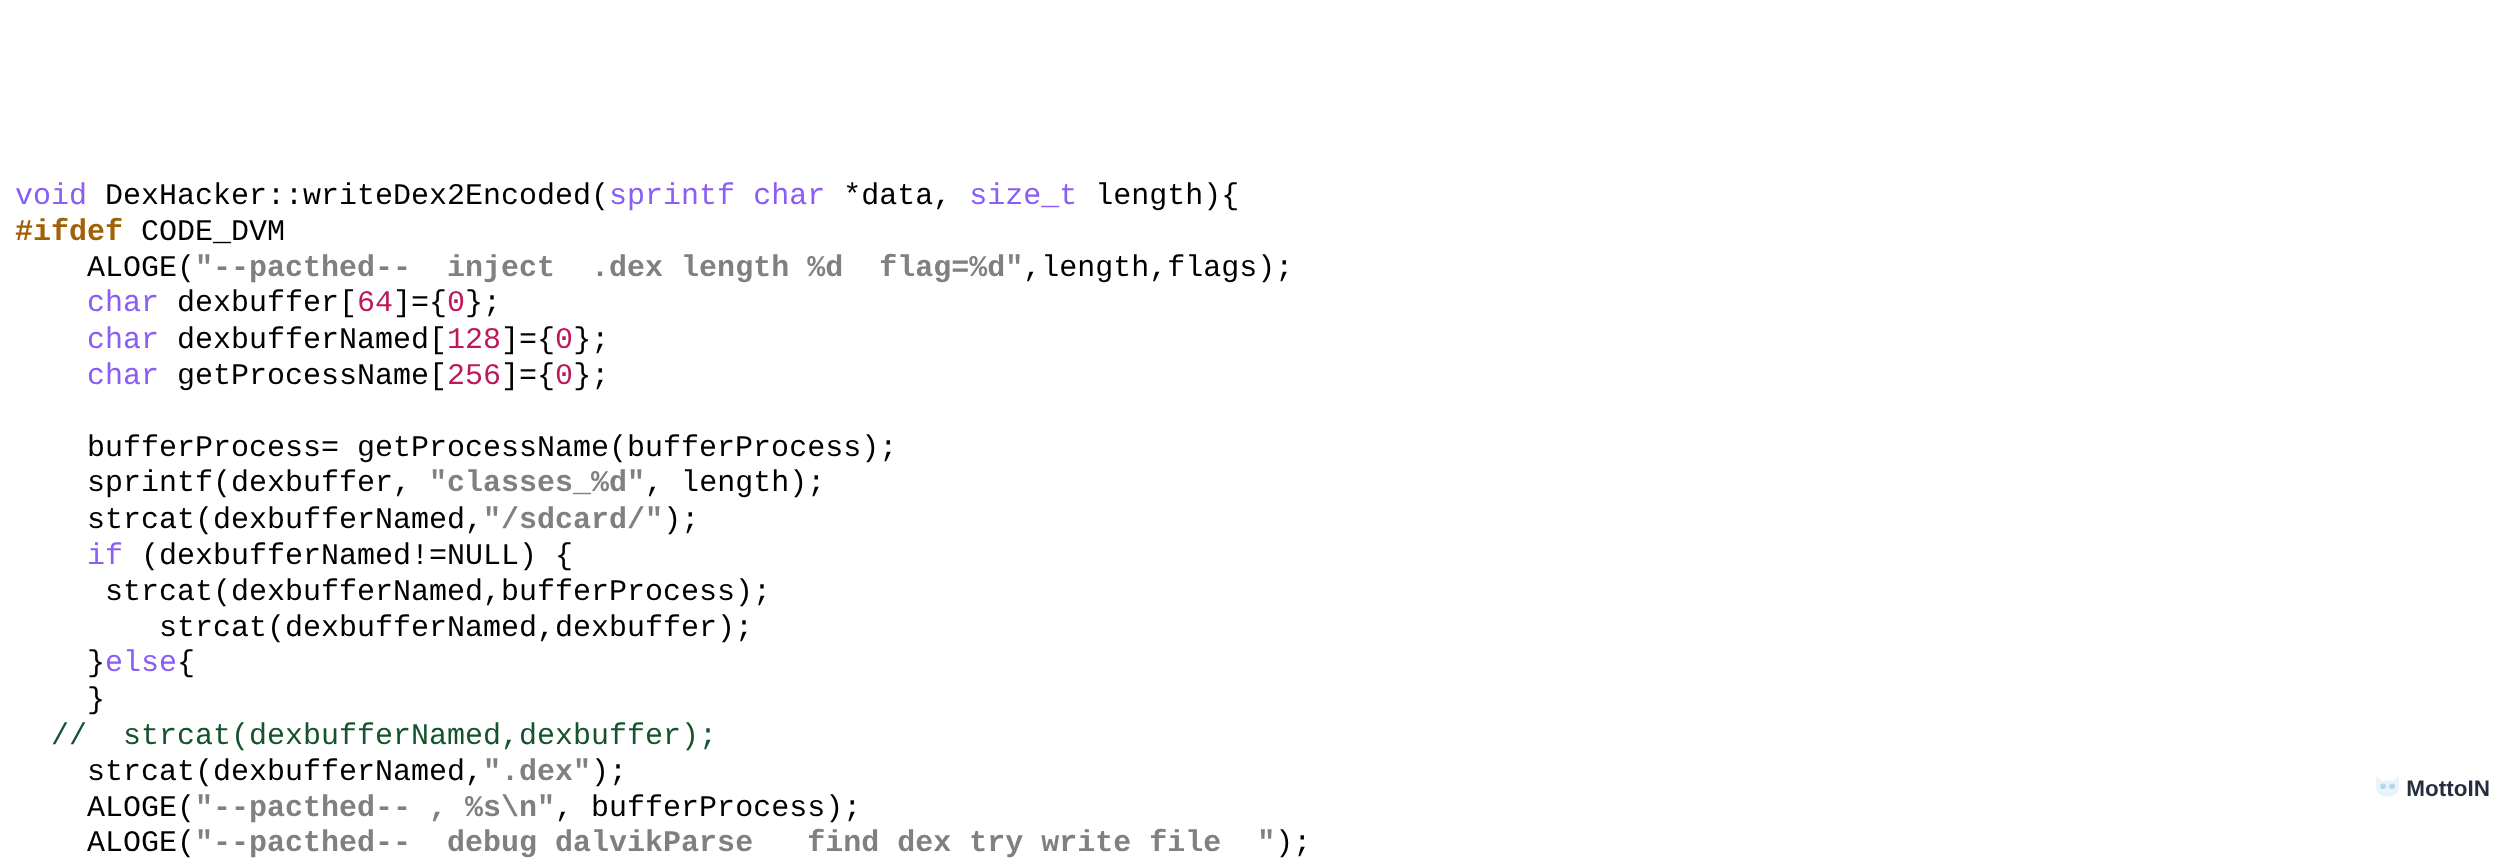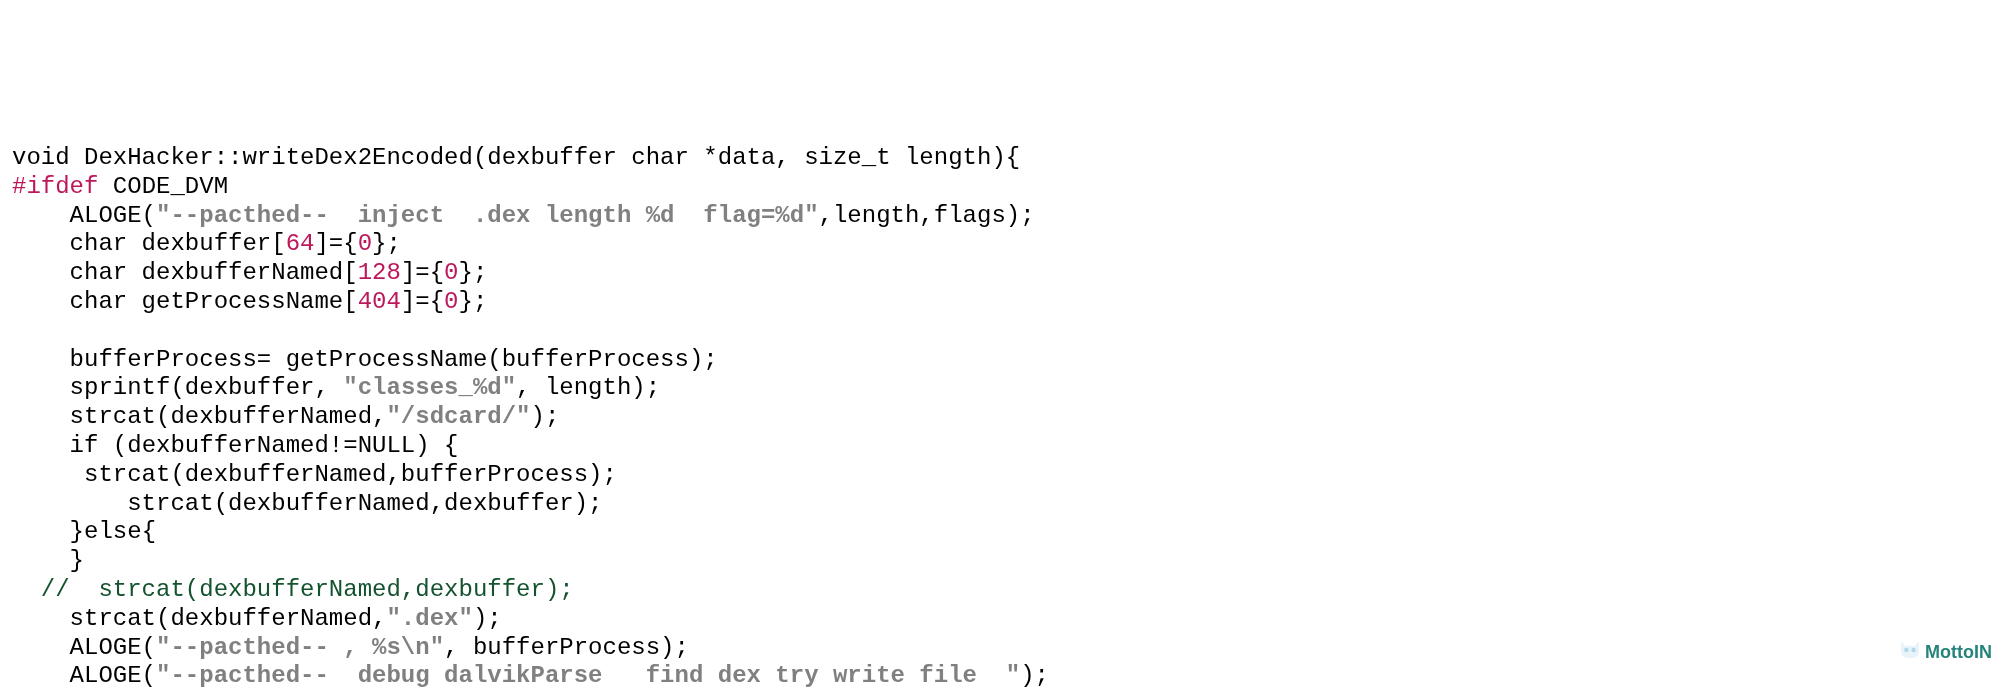--- a/index.html
+++ b/index.html
@@ -10,59 +10,59 @@
     line-height: 1.2;
     white-space: pre;
     overflow: hidden;
     width: 2010px;
     height: 694px;
     position: relative;
   }
   .code-container {
     padding: 0;
   }
-  .kw { color: #000000; }          
-  .preproc { color: #be185d; }    
+  .kw { color: #8b5cf6; }          
+  .preproc { color: #a16207; font-weight: bold; }    
   .str { color: #808080; font-weight: bold; } 
   .num { color: #be185d; }            
   .comment { color: #14532d; }
   .gutter {
     color: #999999;
     font-size: 20px;
     display: inline-block;
     width: 12px;
     text-align: left;
   }
   .watermark {
     position: absolute;
     right: 18px;
-    bottom: 8px;
-    color: #0f766e;
+    bottom: 29px;
+    color: #0f172a;
     font-family: Arial, sans-serif;
     font-size: 18px;
     font-weight: bold;
     opacity: 0.9;
     display: flex;
     align-items: center;
     gap: 4px;
   }
   .watermark svg { width: 22px; height: 18px; }
 </style>
 </head>
 <body>
 
 
 
 <div class="code-container">
-<span class="gutter"></span><span class="kw">void</span><span> DexHacker::writeDex2Encoded(</span><span class="kw">dexbuffer</span><span class="kw"> char</span><span> *data, </span><span class="kw">size_t</span><span> length){</span>
+<span class="gutter"></span><span class="kw">void</span><span> DexHacker::writeDex2Encoded(</span><span class="kw">sprintf</span><span class="kw"> char</span><span> *data, </span><span class="kw">size_t</span><span> length){</span>
 <span class="gutter"> </span><span class="preproc">#ifdef</span><span> CODE_DVM</span>
 <span class="gutter"> </span><span>    ALOGE(</span><span class="str">"--pacthed--  inject  .dex length %d  flag=%d"</span><span>,length,flags);</span>
 <span class="gutter"> </span><span>    </span><span class="kw">char</span><span> dexbuffer[</span><span class="num">64</span><span>]={</span><span class="num">0</span><span>};</span>
 <span class="gutter"> </span><span>    </span><span class="kw">char</span><span> dexbufferNamed[</span><span class="num">128</span><span>]={</span><span class="num">0</span><span>};</span>
-<span class="gutter"> </span><span>    </span><span class="kw">char</span><span> getProcessName[</span><span class="num">404</span><span>]={</span><span class="num">0</span><span>};</span>
+<span class="gutter"> </span><span>    </span><span class="kw">char</span><span> getProcessName[</span><span class="num">256</span><span>]={</span><span class="num">0</span><span>};</span>
 <span class="gutter"> </span><span></span>
 <span class="gutter"> </span><span>    bufferProcess= getProcessName(bufferProcess);</span>
 <span class="gutter"> </span><span>    sprintf(dexbuffer, </span><span class="str">"classes_%d"</span><span>, length);</span>
 <span class="gutter"> </span><span>    strcat(dexbufferNamed,</span><span class="str">"/sdcard/"</span><span>);</span>
 <span class="gutter"></span><span>    </span><span class="kw">if</span><span> (dexbufferNamed!=NULL) {</span>
 <span class="gutter"> </span><span>     strcat(dexbufferNamed,bufferProcess);</span>
 <span class="gutter"> </span><span>        strcat(dexbufferNamed,dexbuffer);</span>
 <span class="gutter"></span><span>    }</span><span class="kw">else</span><span>{</span>
 <span class="gutter"> </span><span>    }</span>
 <span class="gutter"> </span><span class="comment">  //  strcat(dexbufferNamed,dexbuffer);</span>

